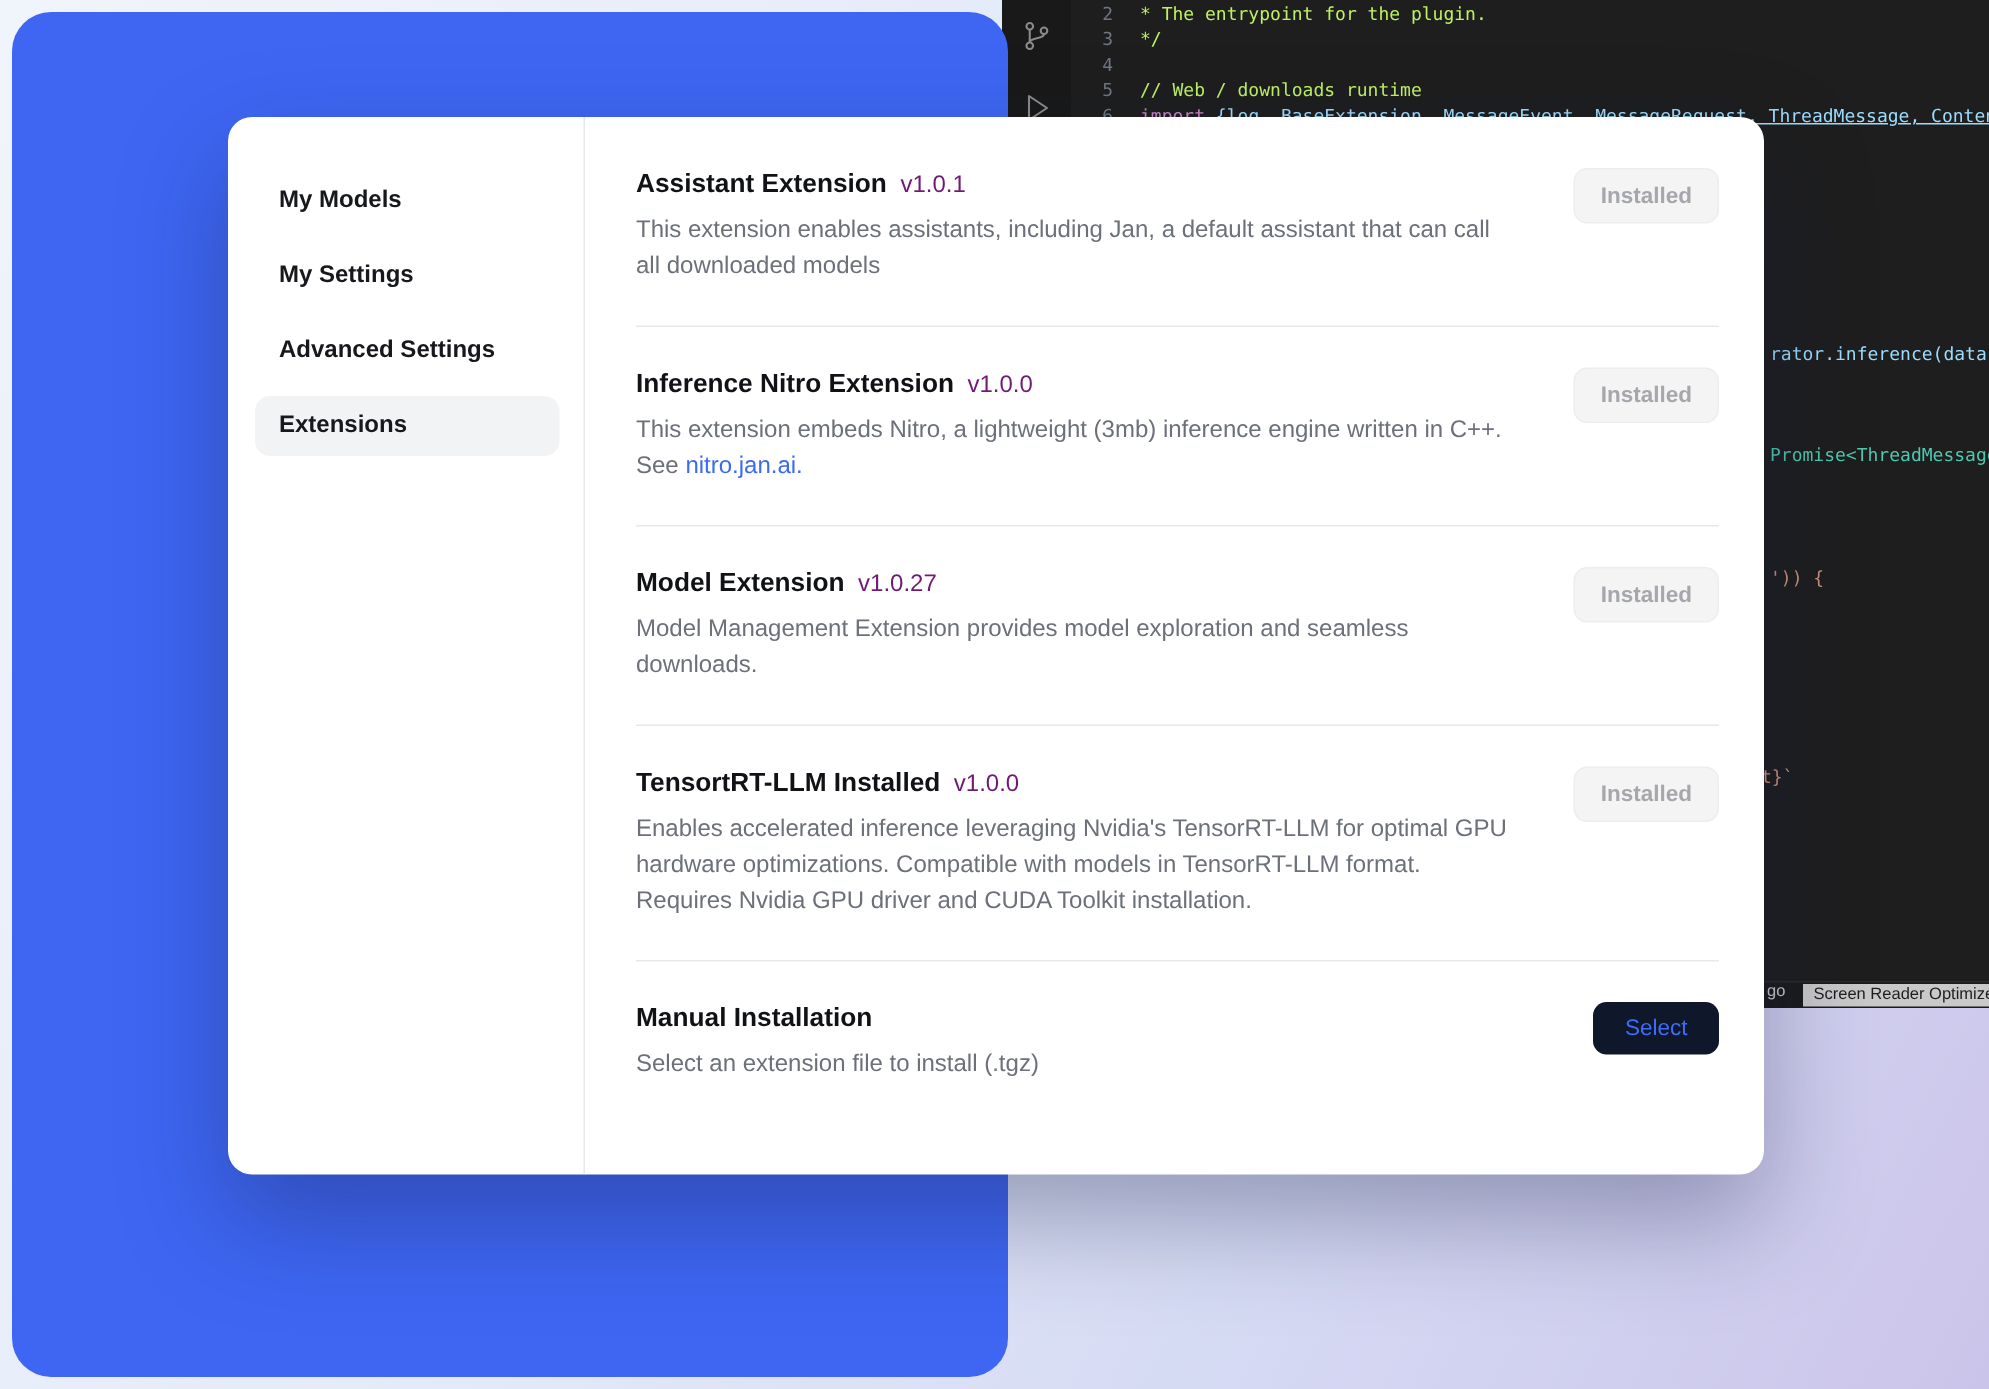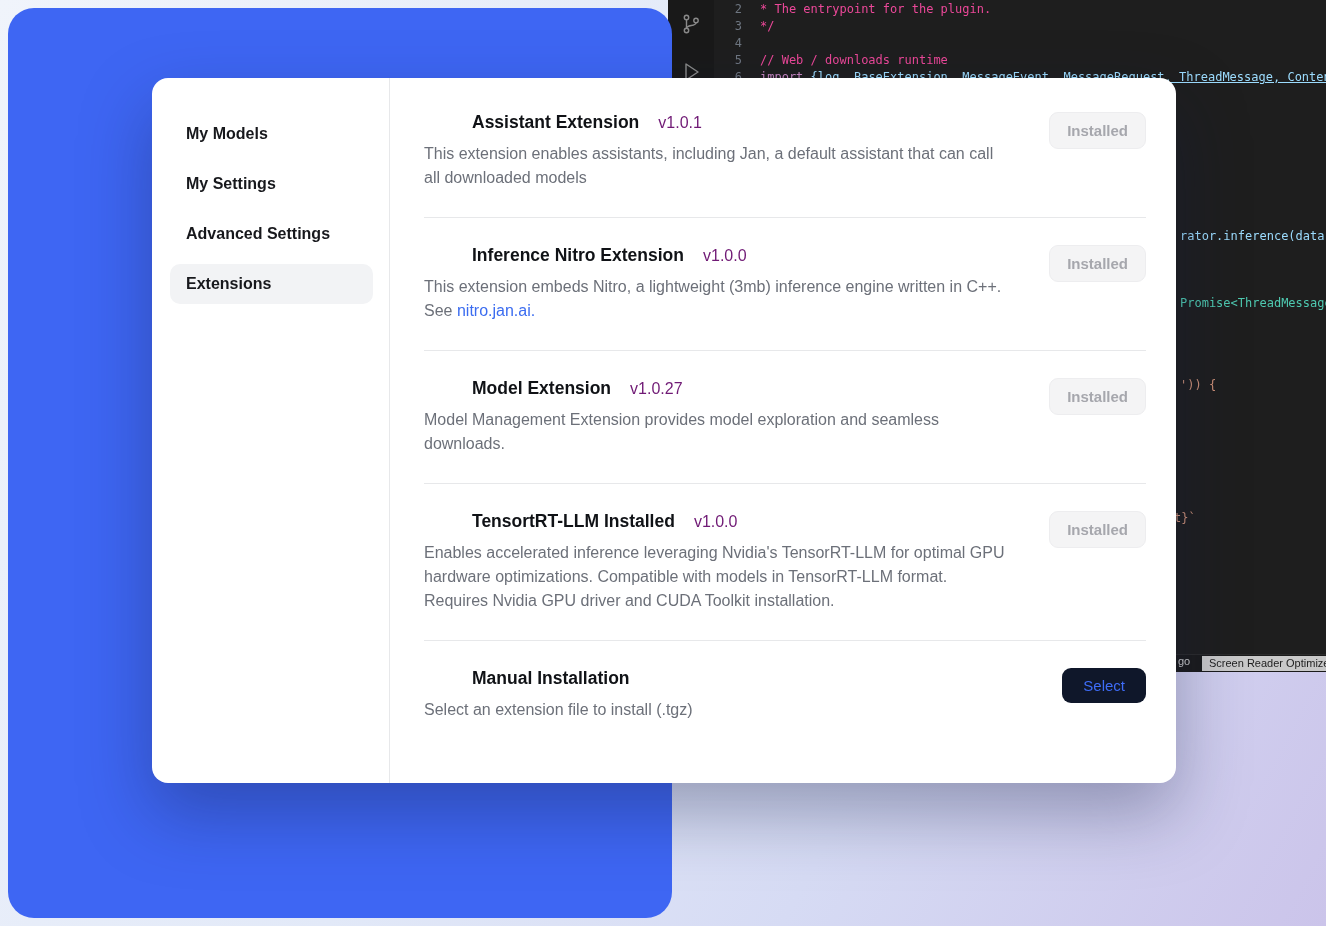--- a/index.html
+++ b/index.html
@@ -23,21 +23,21 @@
   }
   .activity-bar svg { display:block; }
   .code-lines { position:absolute; left:46px; top:1px; right:0; }
   .code-line {
     display:flex; height:17px; line-height:17px;
     font-family:"DejaVu Sans Mono", monospace; font-size:12px;
     white-space:pre; color:#D4D4D4; overflow:hidden;
   }
   .ln { width:28px; text-align:right; color:#6E7681; flex:none; }
   .code { margin-left:18px; }
-  .cmt { color:#ec4899; }
+  .cmt { color:#bef264; }
   .kw  { color:#C586C0; }
   .ids { color:#9CDCFE; text-decoration:underline; }
 
   .frag {
     position:absolute; left:512px;
     font-family:"DejaVu Sans Mono", monospace; font-size:12px; white-space:pre;
   }
   .frag-1 { top:229px; color:#9CDCFE; }
   .frag-2 { top:296px; color:#4EC9B0; }
   .frag-3 { top:378px; color:#CE9178; }
@@ -75,21 +75,21 @@
     height:40px; line-height:40px; padding:0 16px; margin-bottom:10px;
     border-radius:10px; font-size:16px; font-weight:700; color:#17181C;
     cursor:pointer; white-space:nowrap;
   }
   .side-item.active { background:#F2F3F5; }
 
   .content { flex:1; padding:34px 30px 0 34px; }
 
   .ext-row { display:flex; justify-content:space-between; align-items:flex-start; }
   .ext-text { max-width:585px; }
-  .ext-title { display:flex; align-items:baseline; gap:19px;margin-left:48px; }
+  .ext-title { display:flex; align-items:baseline; gap:9px; }
   .ext-name { font-size:17.5px; font-weight:700; color:#101216; }
   .ext-ver  { font-size:16px; font-weight:400; color:#701a75; }
   .ext-desc { margin-top:9px; font-size:16px; line-height:24px; color:#6C7079; }
   .ext-desc a { color:#3B6CF0; text-decoration:none; cursor:pointer; }
 
   .btn {
     border:none; border-radius:9px; padding:9px 17px;
     font-family:"Liberation Sans", sans-serif; font-size:15px; font-weight:600;
     cursor:pointer; flex:none;
   }

